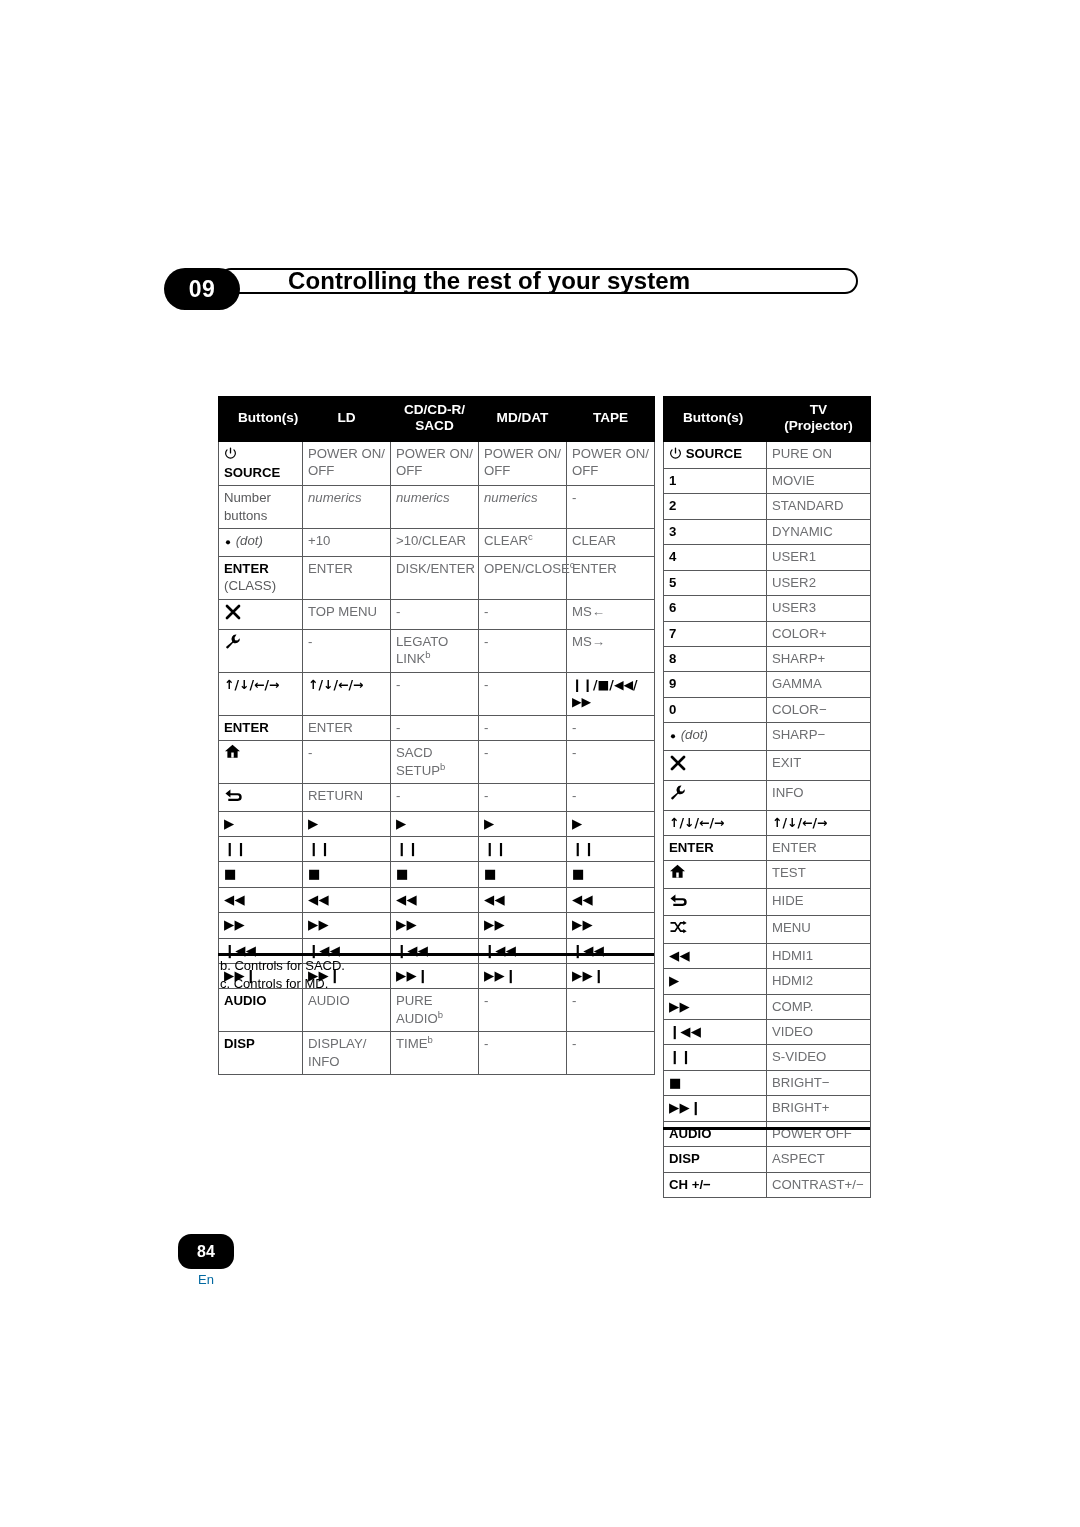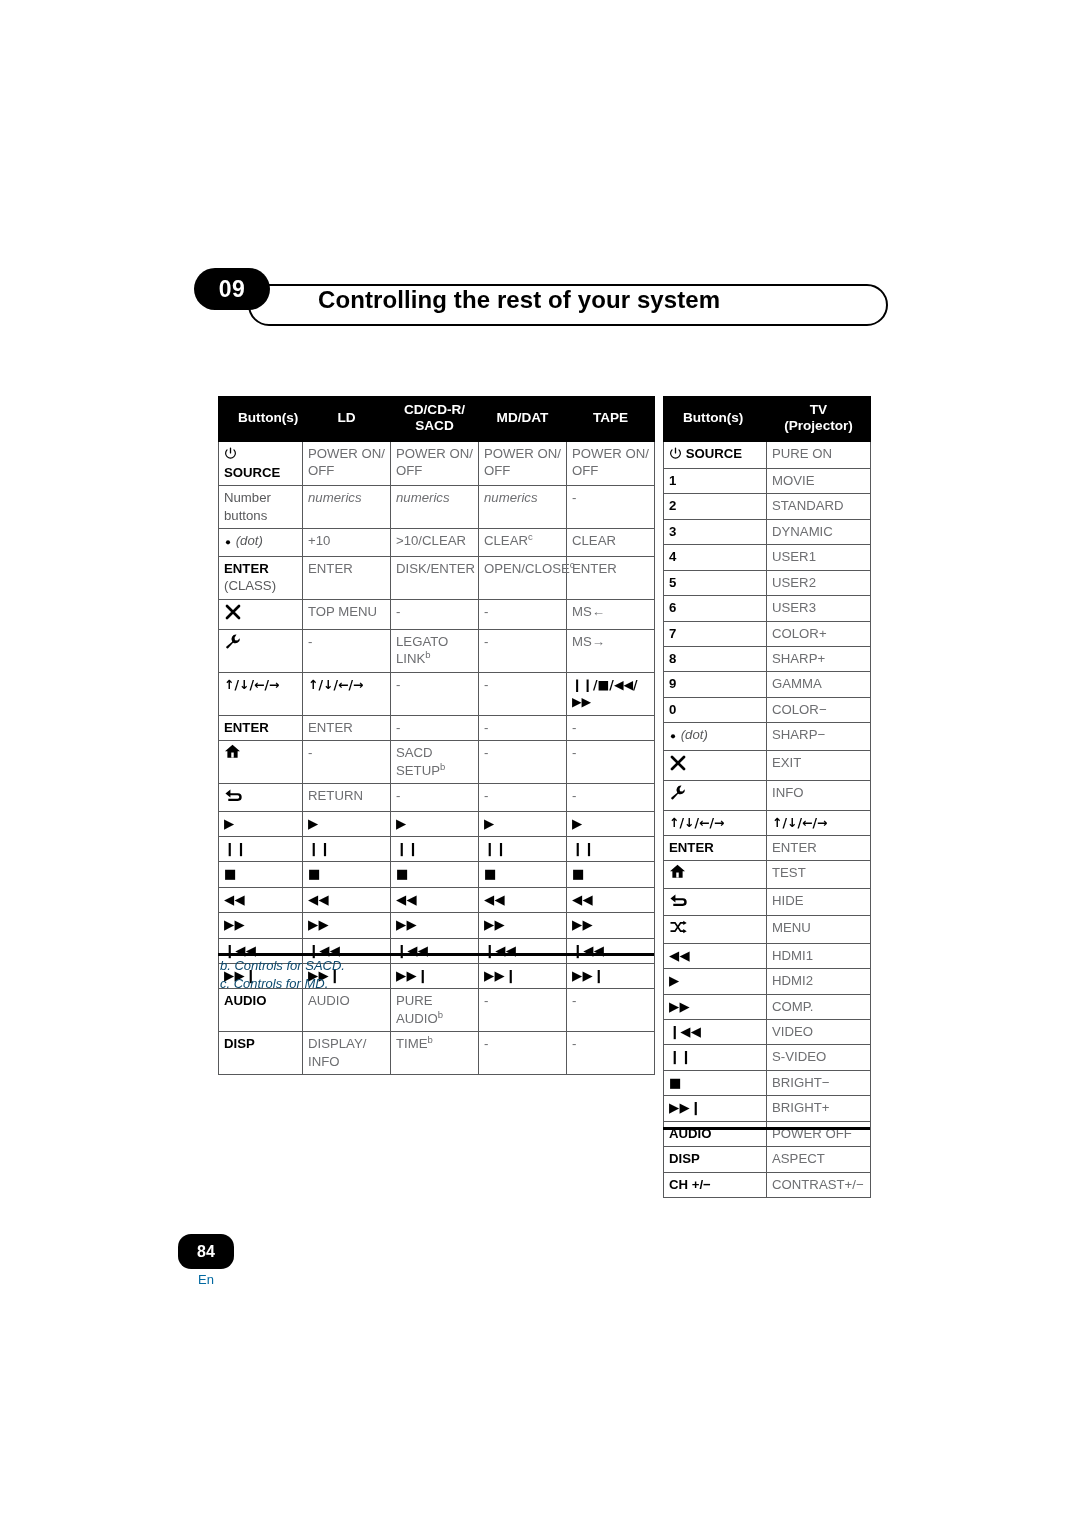--- a/index.html
+++ b/index.html
@@ -12,21 +12,21 @@
     height: 1527px;
     position: relative;
     font-family: "Liberation Sans", sans-serif;
     color: #000000;
     overflow: hidden;
   }
 
   
   #chapter-header {
     position: absolute;
-    left: 194px;
+    left: 164px;
     top: 268px;
     width: 694px;
     height: 42px;
   }
   #chapter-number-pill {
     position: absolute;
     left: 0;
     top: 0;
     width: 76px;
     height: 42px;
@@ -38,27 +38,26 @@
     letter-spacing: 0.5px;
     display: flex;
     align-items: center;
     justify-content: center;
   }
   #chapter-title-pill {
     position: absolute;
     left: 54px;
     top: 0;
     right: 0;
-    height: 42px;
+    height: 26px;
     border: 2px solid #000000;
     border-radius: 21px;
     box-sizing: border-box;
     display: flex;
-    align-items: flex-start;
-    margin-top: 16px;
+    align-items: center;
   }
   #chapter-title-text {
     margin-left: 68px;
     font-size: 24px;
     font-weight: bold;
     letter-spacing: 0.1px;
   }
 
   
   .spec-table {
@@ -175,23 +174,22 @@
     height: 3px;
     background: #000000;
   }
 
   
   #footnotes {
     position: absolute;
     left: 220px;
     top: 957px;
     font-size: 13px;
-    color: #0c4a6e;
+    color: #000000;
     line-height: 1.42;
-    font-style: italic;
   }
 
   
   #page-footer {
     position: absolute;
     left: 178px;
     top: 1234px;
     width: 90px;
   }
   #page-number-pill {

